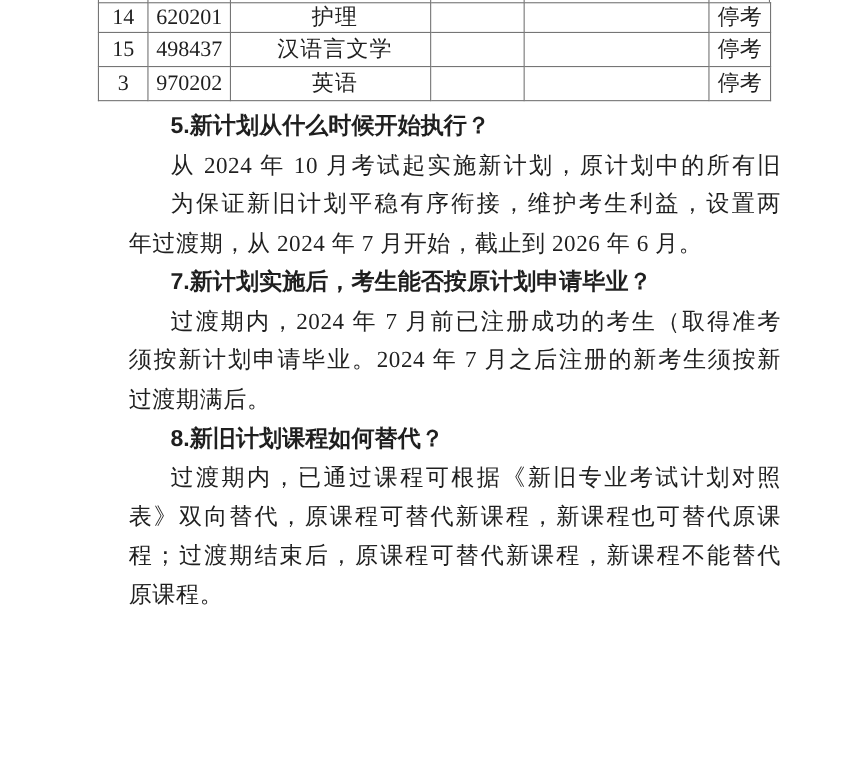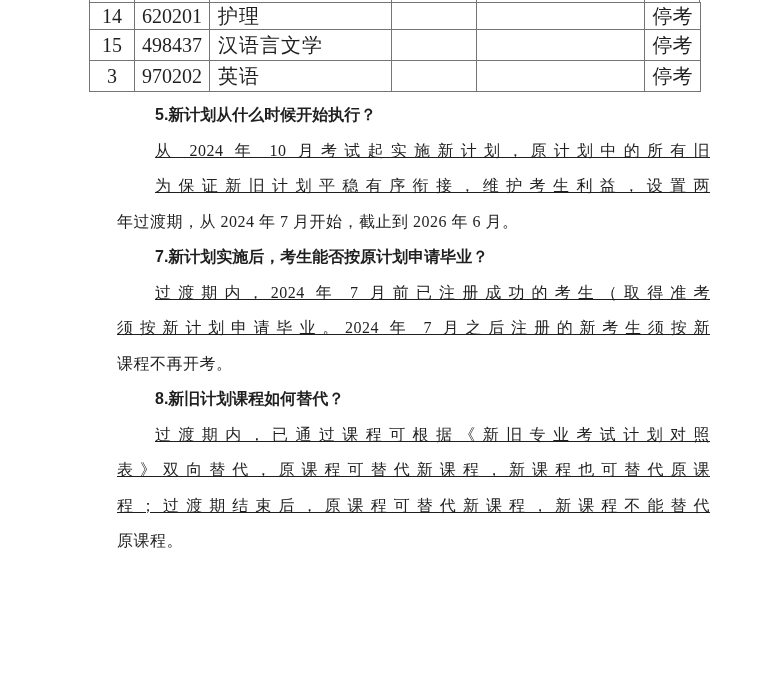--- a/index.html
+++ b/index.html
@@ -24,35 +24,34 @@
     position:absolute;left:89px;top:2px;width:611px;
     border-collapse:collapse;table-layout:fixed;
   }
   table.plan td{
     border:1px solid #757575;
     font-size:20px;line-height:1;vertical-align:middle;
     text-align:center;padding:0;overflow:hidden;white-space:nowrap;
   }
   table.plan tr{height:31px;}
   table.plan tr:first-child{height:27px;}
-  table.plan td.name{text-align:left;padding-left:8px;letter-spacing:1px;font-family:Liberation Serif, serif;}
+  table.plan td.name{text-align:center;padding-left:8px;letter-spacing:1px;font-family:Liberation Serif, serif;}
   col.c1{width:45px;}col.c2{width:75px;}col.c3{width:182px;}
   col.c4{width:85px;}col.c5{width:168px;}col.c6{width:56px;}
 
   
   .content{position:absolute;left:117px;top:97px;width:593px;}
   .line{
-    height:35.5px;line-height:35.5px;font-size:16px;letter-spacing:0.5px;
+    height:35.5px;line-height:35.5px;font-size:21px;letter-spacing:0.5px;
     white-space:nowrap;overflow:visible;
   }
   .line.just{
     white-space:normal;
     text-align:justify;
     text-align-last:justify;
-    text-decoration:underline;
   }
   .line.indent{padding-left:38px;}
   .line.heading{
     font-family:"Liberation Sans","DejaVu Sans",sans-serif;
     font-weight:700;letter-spacing:0;
   }
 </style>
 </head>
 <body>
 
@@ -108,20 +107,20 @@
   </table>
 
   <div class="content" id="faq-content">
       <div class="line heading indent">5.新计划从什么时候开始执行？</div>
       <div class="line indent just">从 2024 年 10 月考试起实施新计划，原计划中的所有旧</div>
       <div class="line indent just">为保证新旧计划平稳有序衔接，维护考生利益，设置两</div>
       <div class="line">年过渡期，从 2024 年 7 月开始，截止到 2026 年 6 月。</div>
       <div class="line heading indent">7.新计划实施后，考生能否按原计划申请毕业？</div>
       <div class="line indent just">过渡期内，2024 年 7 月前已注册成功的考生（取得准考</div>
       <div class="line just">须按新计划申请毕业。2024 年 7 月之后注册的新考生须按新</div>
-      <div class="line">课程不再开考。</div>
+      <div class="line">过渡期满后。</div>
       <div class="line heading indent">8.新旧计划课程如何替代？</div>
       <div class="line indent just">过渡期内，已通过课程可根据《新旧专业考试计划对照</div>
       <div class="line just">表》双向替代，原课程可替代新课程，新课程也可替代原课</div>
       <div class="line just">程；过渡期结束后，原课程可替代新课程，新课程不能替代</div>
       <div class="line">原课程。</div>
     </div>
 </div>
 
 </body></html>

